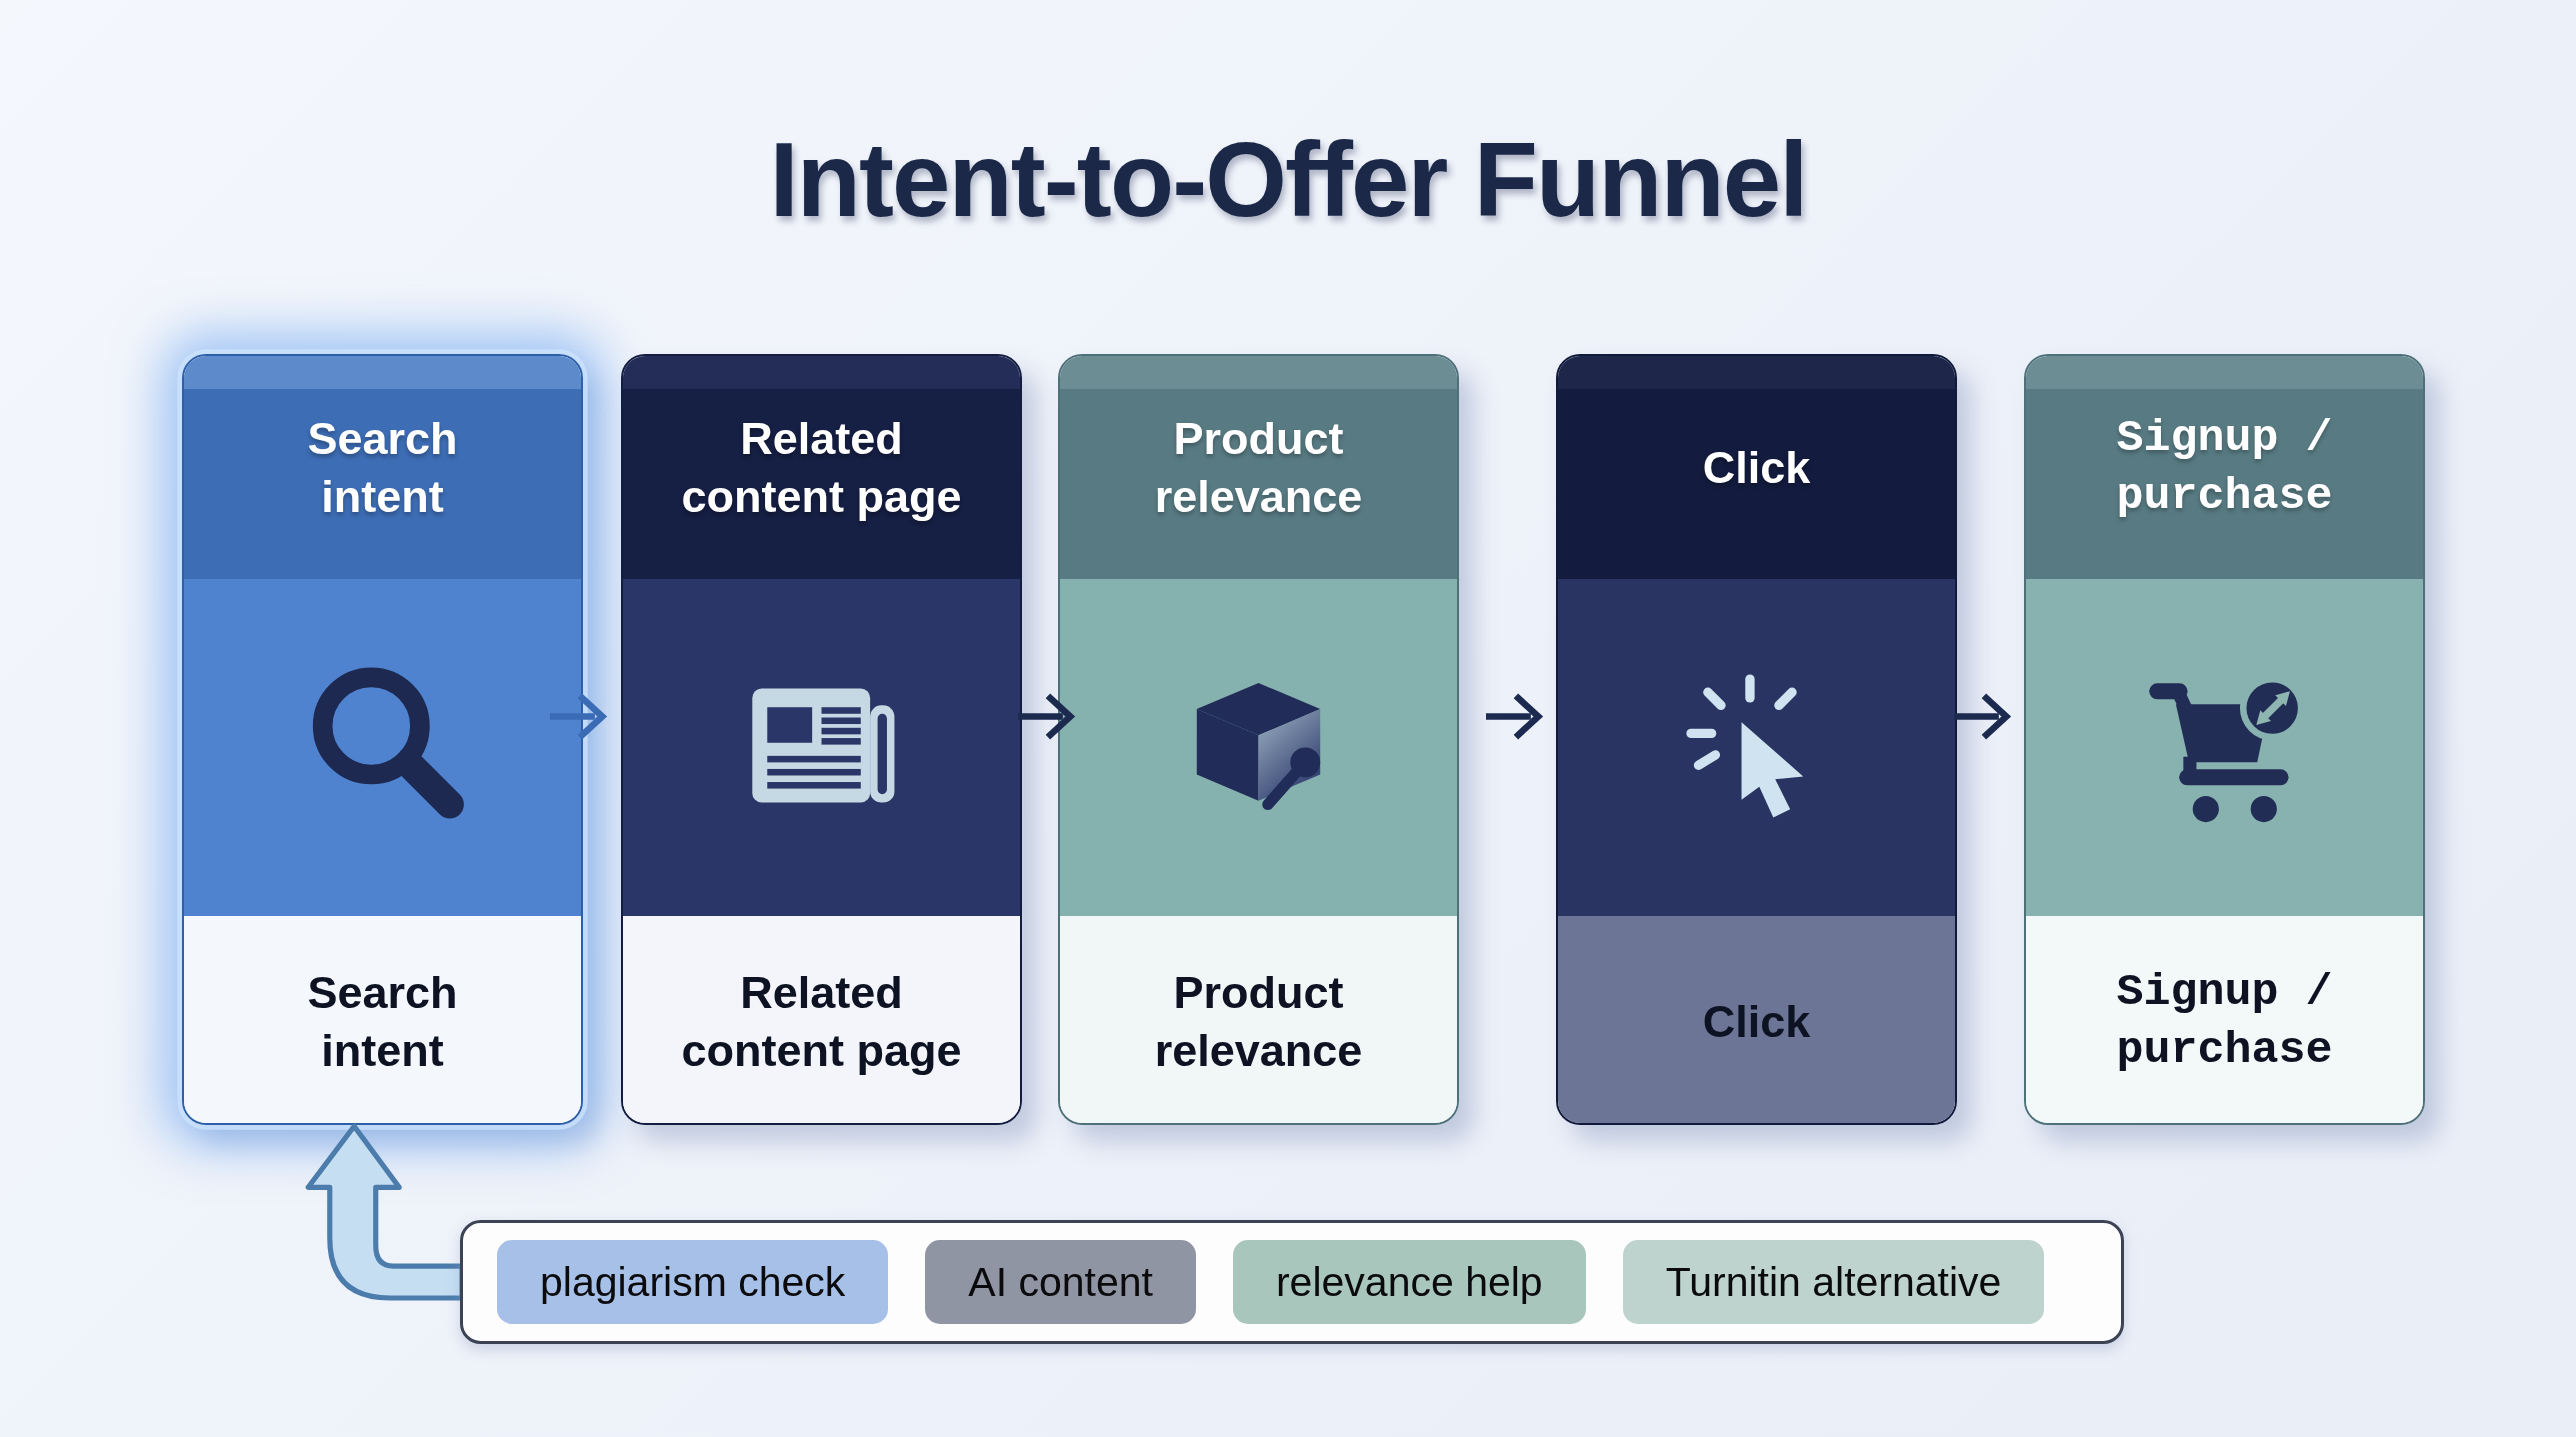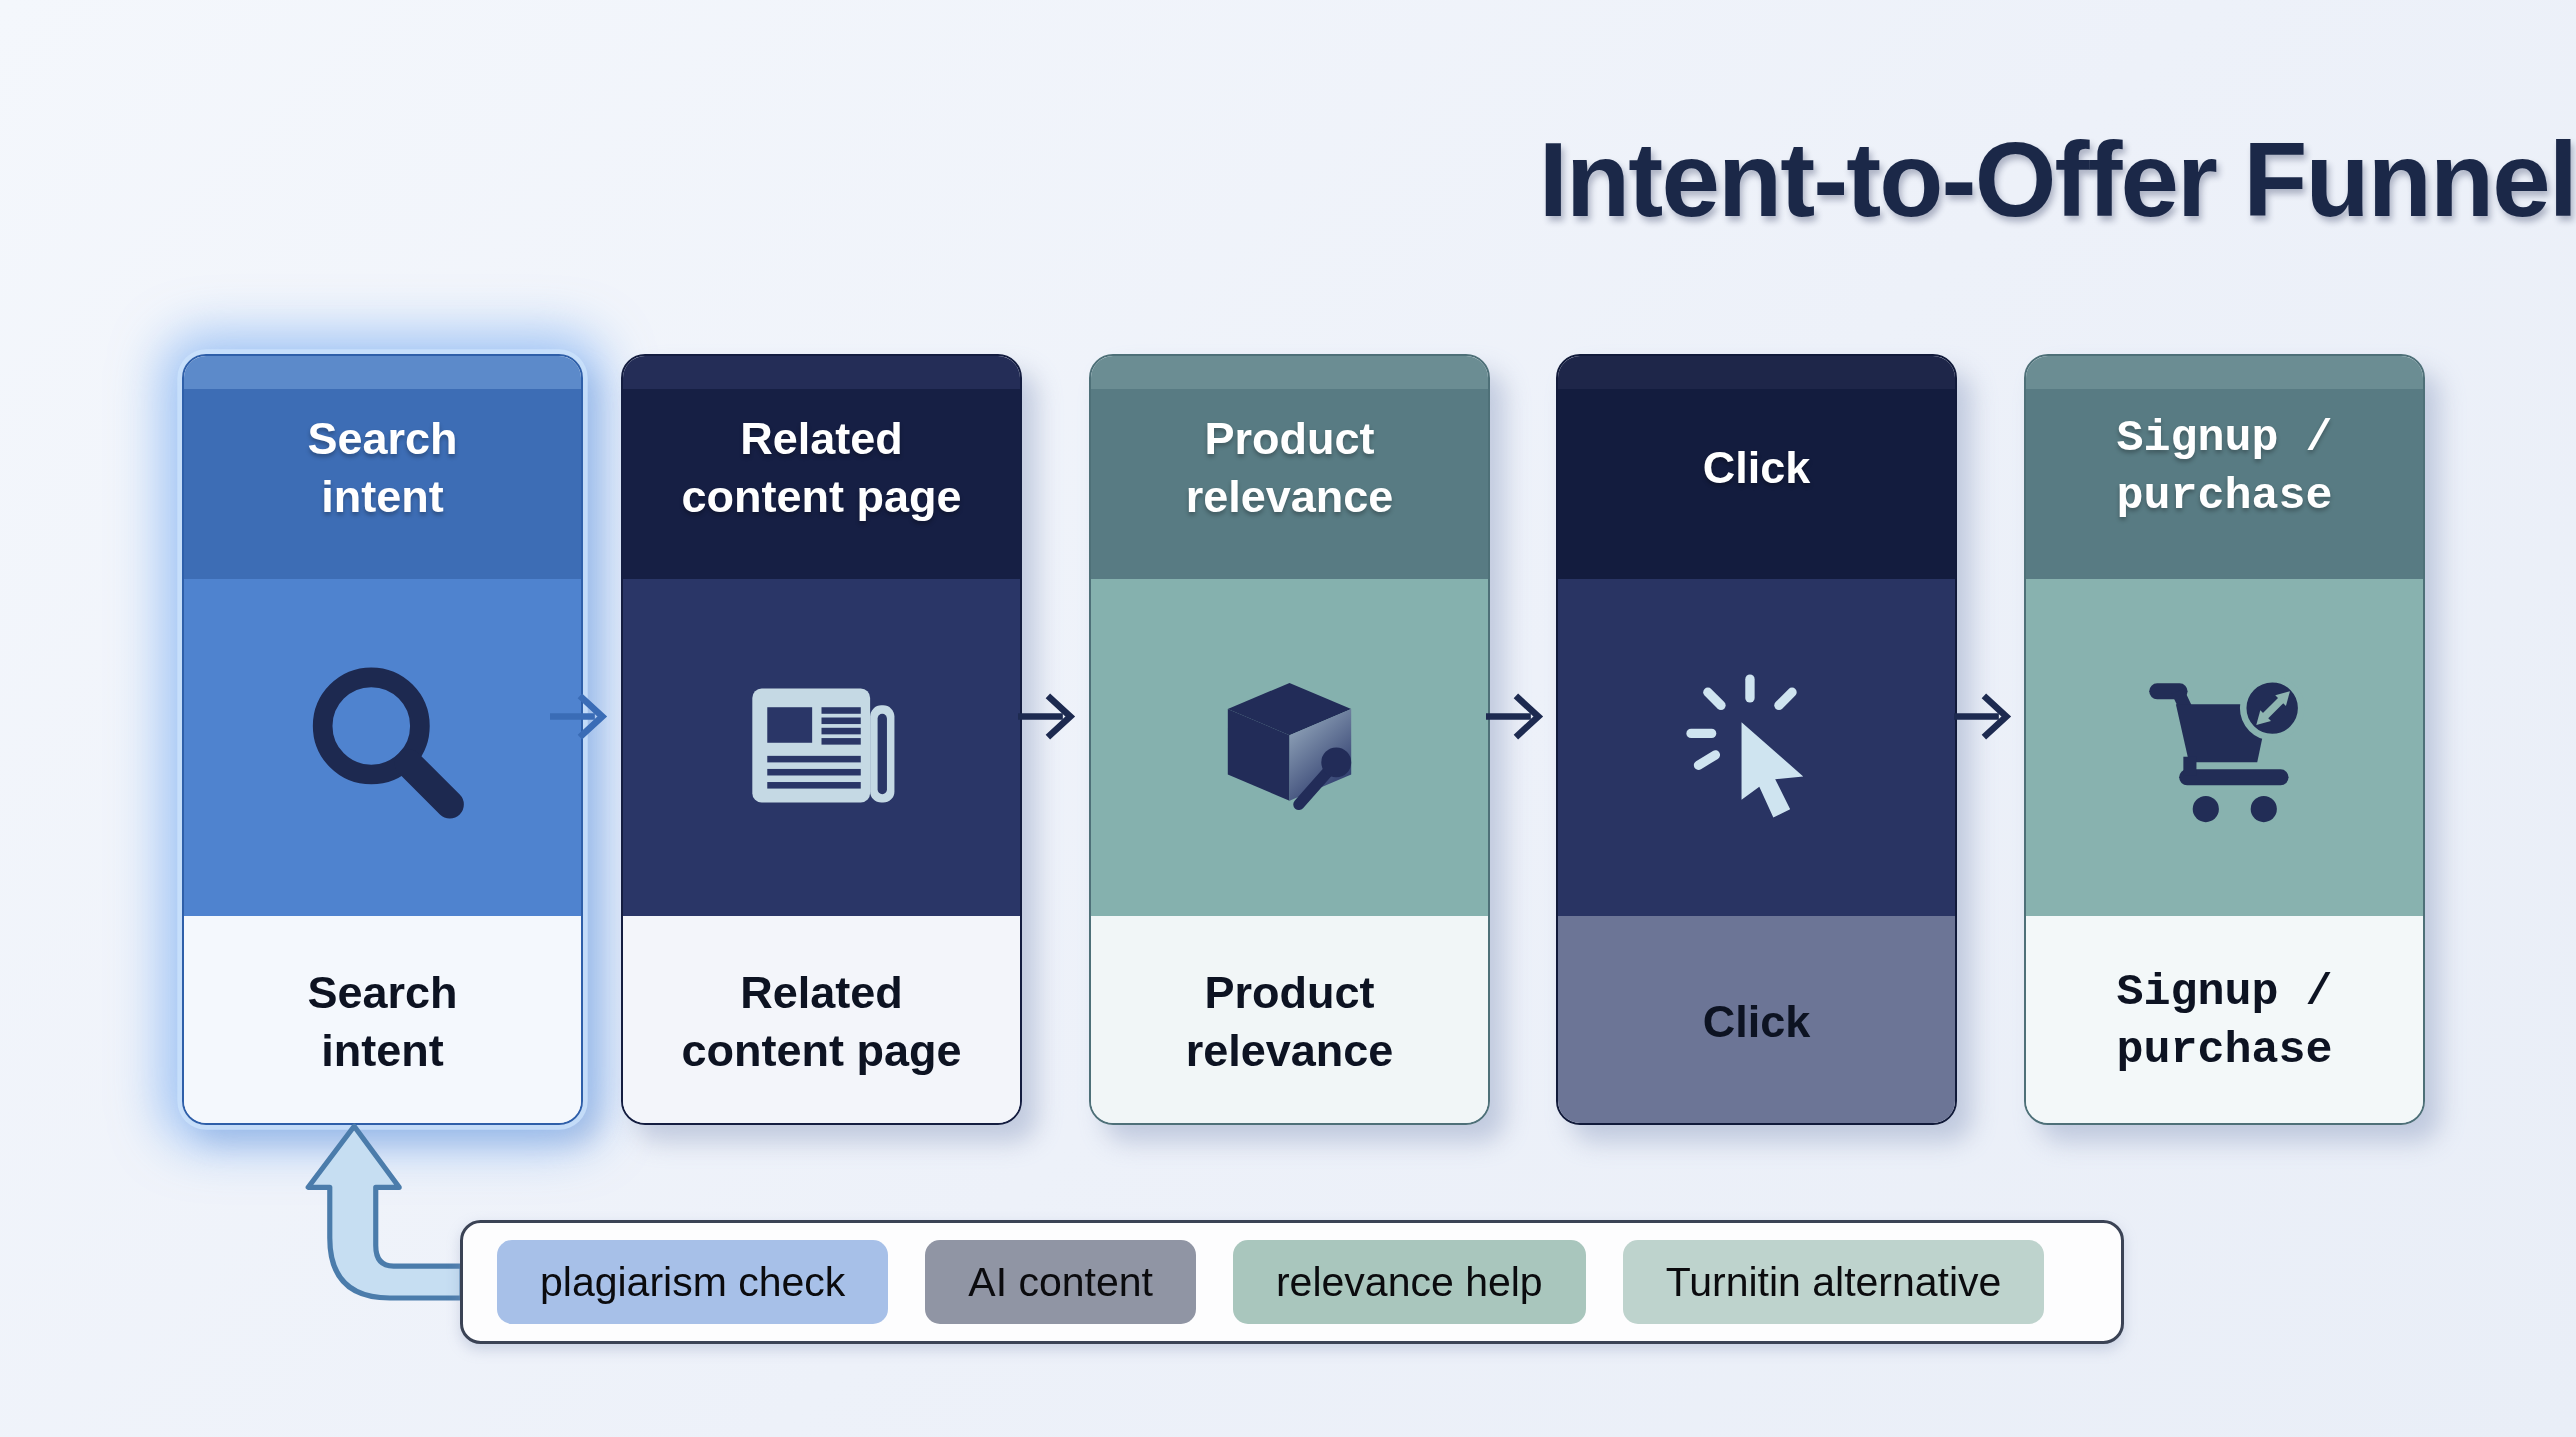--- a/index.html
+++ b/index.html
@@ -15,21 +15,21 @@
     overflow: hidden;
     background: linear-gradient(135deg, #f4f7fc 0%, #edf1f9 55%, #e9eef7 100%);
   }
 
   
   .page-title {
     position: absolute;
     top: 120px;
     left: 0;
     width: 100%;
-    text-align: right;
+    text-align: center;
     font-size: 105px;
     font-weight: bold;
     letter-spacing: -1.9px;
     color: #1b2848;
     text-shadow: 2.8px 4.7px 6.6px rgba(25, 35, 75, 0.30);
   }
 
   
   .card {
     position: absolute;
@@ -86,21 +86,21 @@
   .stage-1 .card-body   { background: #4f83cf; }
   .stage-1 .card-footer { background: #f4f8fd; }
 
   
   .stage-2 { left: 621px; border: 2.8px solid #141d40; }
   .stage-2 .card-header { background: linear-gradient(#242d57 0 15%, #161f44 15%); }
   .stage-2 .card-body   { background: #2a3667; }
   .stage-2 .card-footer { background: #f3f5fa; }
 
   
-  .stage-3 { left: 1089px; border: 2.8px solid #4e7078; }
+  .stage-3 { left: 1058px; border: 2.8px solid #4e7078; }
   .stage-3 .card-header { background: linear-gradient(#6b8d93 0 15%, #587b83 15%); }
   .stage-3 .card-body   { background: #85b1ae; }
   .stage-3 .card-footer { background: #f1f6f7; }
 
   
   .stage-4 { left: 1556px; border: 2.8px solid #111a3a; }
   .stage-4 .card-header { background: linear-gradient(#1e2649 0 15%, #131c3e 15%); }
   .stage-4 .card-body   { background: #293463; }
   .stage-4 .card-footer { background: #6c7596; }
 

